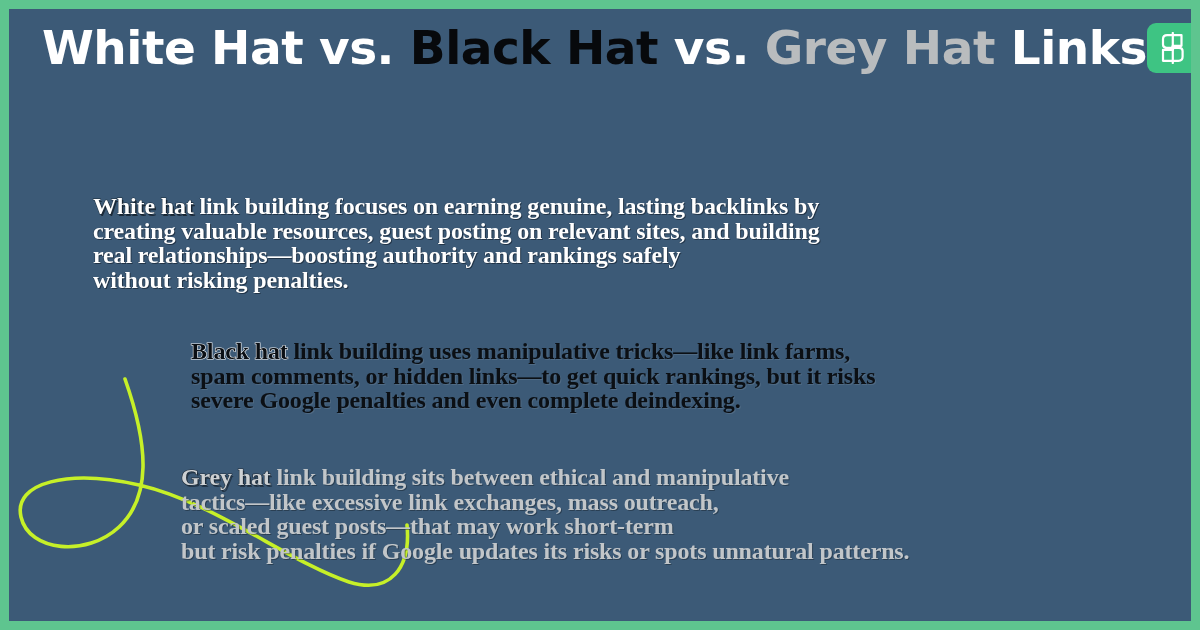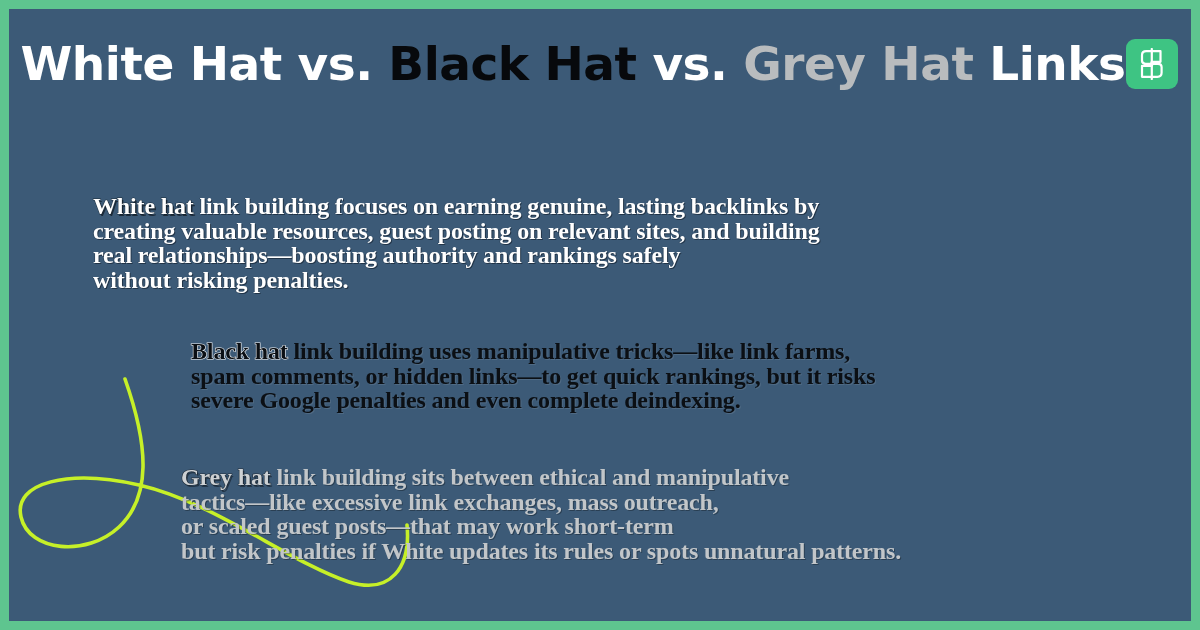--- a/index.html
+++ b/index.html
@@ -38,26 +38,26 @@
     bottom: -6px;
     width: 430px;
     height: 250px;
     pointer-events: none;
   }
 
   
   .header {
     position: absolute;
     left: 33px;
-    top: 16px;
+    top: 0;
     right: 24px;
     height: 78px;
     display: flex;
     align-items: center;
-    justify-content: center;
+    justify-content: flex-start;
   }
 
   .title {
     font-family: "DejaVu Sans", sans-serif;
     font-weight: bold;
     font-size: 47px;
     letter-spacing: -0.5px;
     line-height: 1.05;
     white-space: nowrap;
     color: #ffffff;
@@ -176,16 +176,16 @@
 real relationships—boosting authority and rankings safely
 without risking penalties.</span></p>
 
     <p class="para" id="para-black"><span class="tag">Black hat</span><span> link building uses manipulative tricks—like link farms,
 spam comments, or hidden links—to get quick rankings, but it risks
 severe Google penalties and even complete deindexing.</span></p>
 
     <p class="para" id="para-grey"><span class="tag">Grey hat</span><span> link building sits between ethical and manipulative
 tactics—like excessive link exchanges, mass outreach,
 or scaled guest posts—that may work short-term
-but risk penalties if White updates its rules or spots unnatural patterns.</span></p>
+but risk penalties if Google updates its risks or spots unnatural patterns.</span></p>
 
   </div>
 </div>
 
 </body></html>

